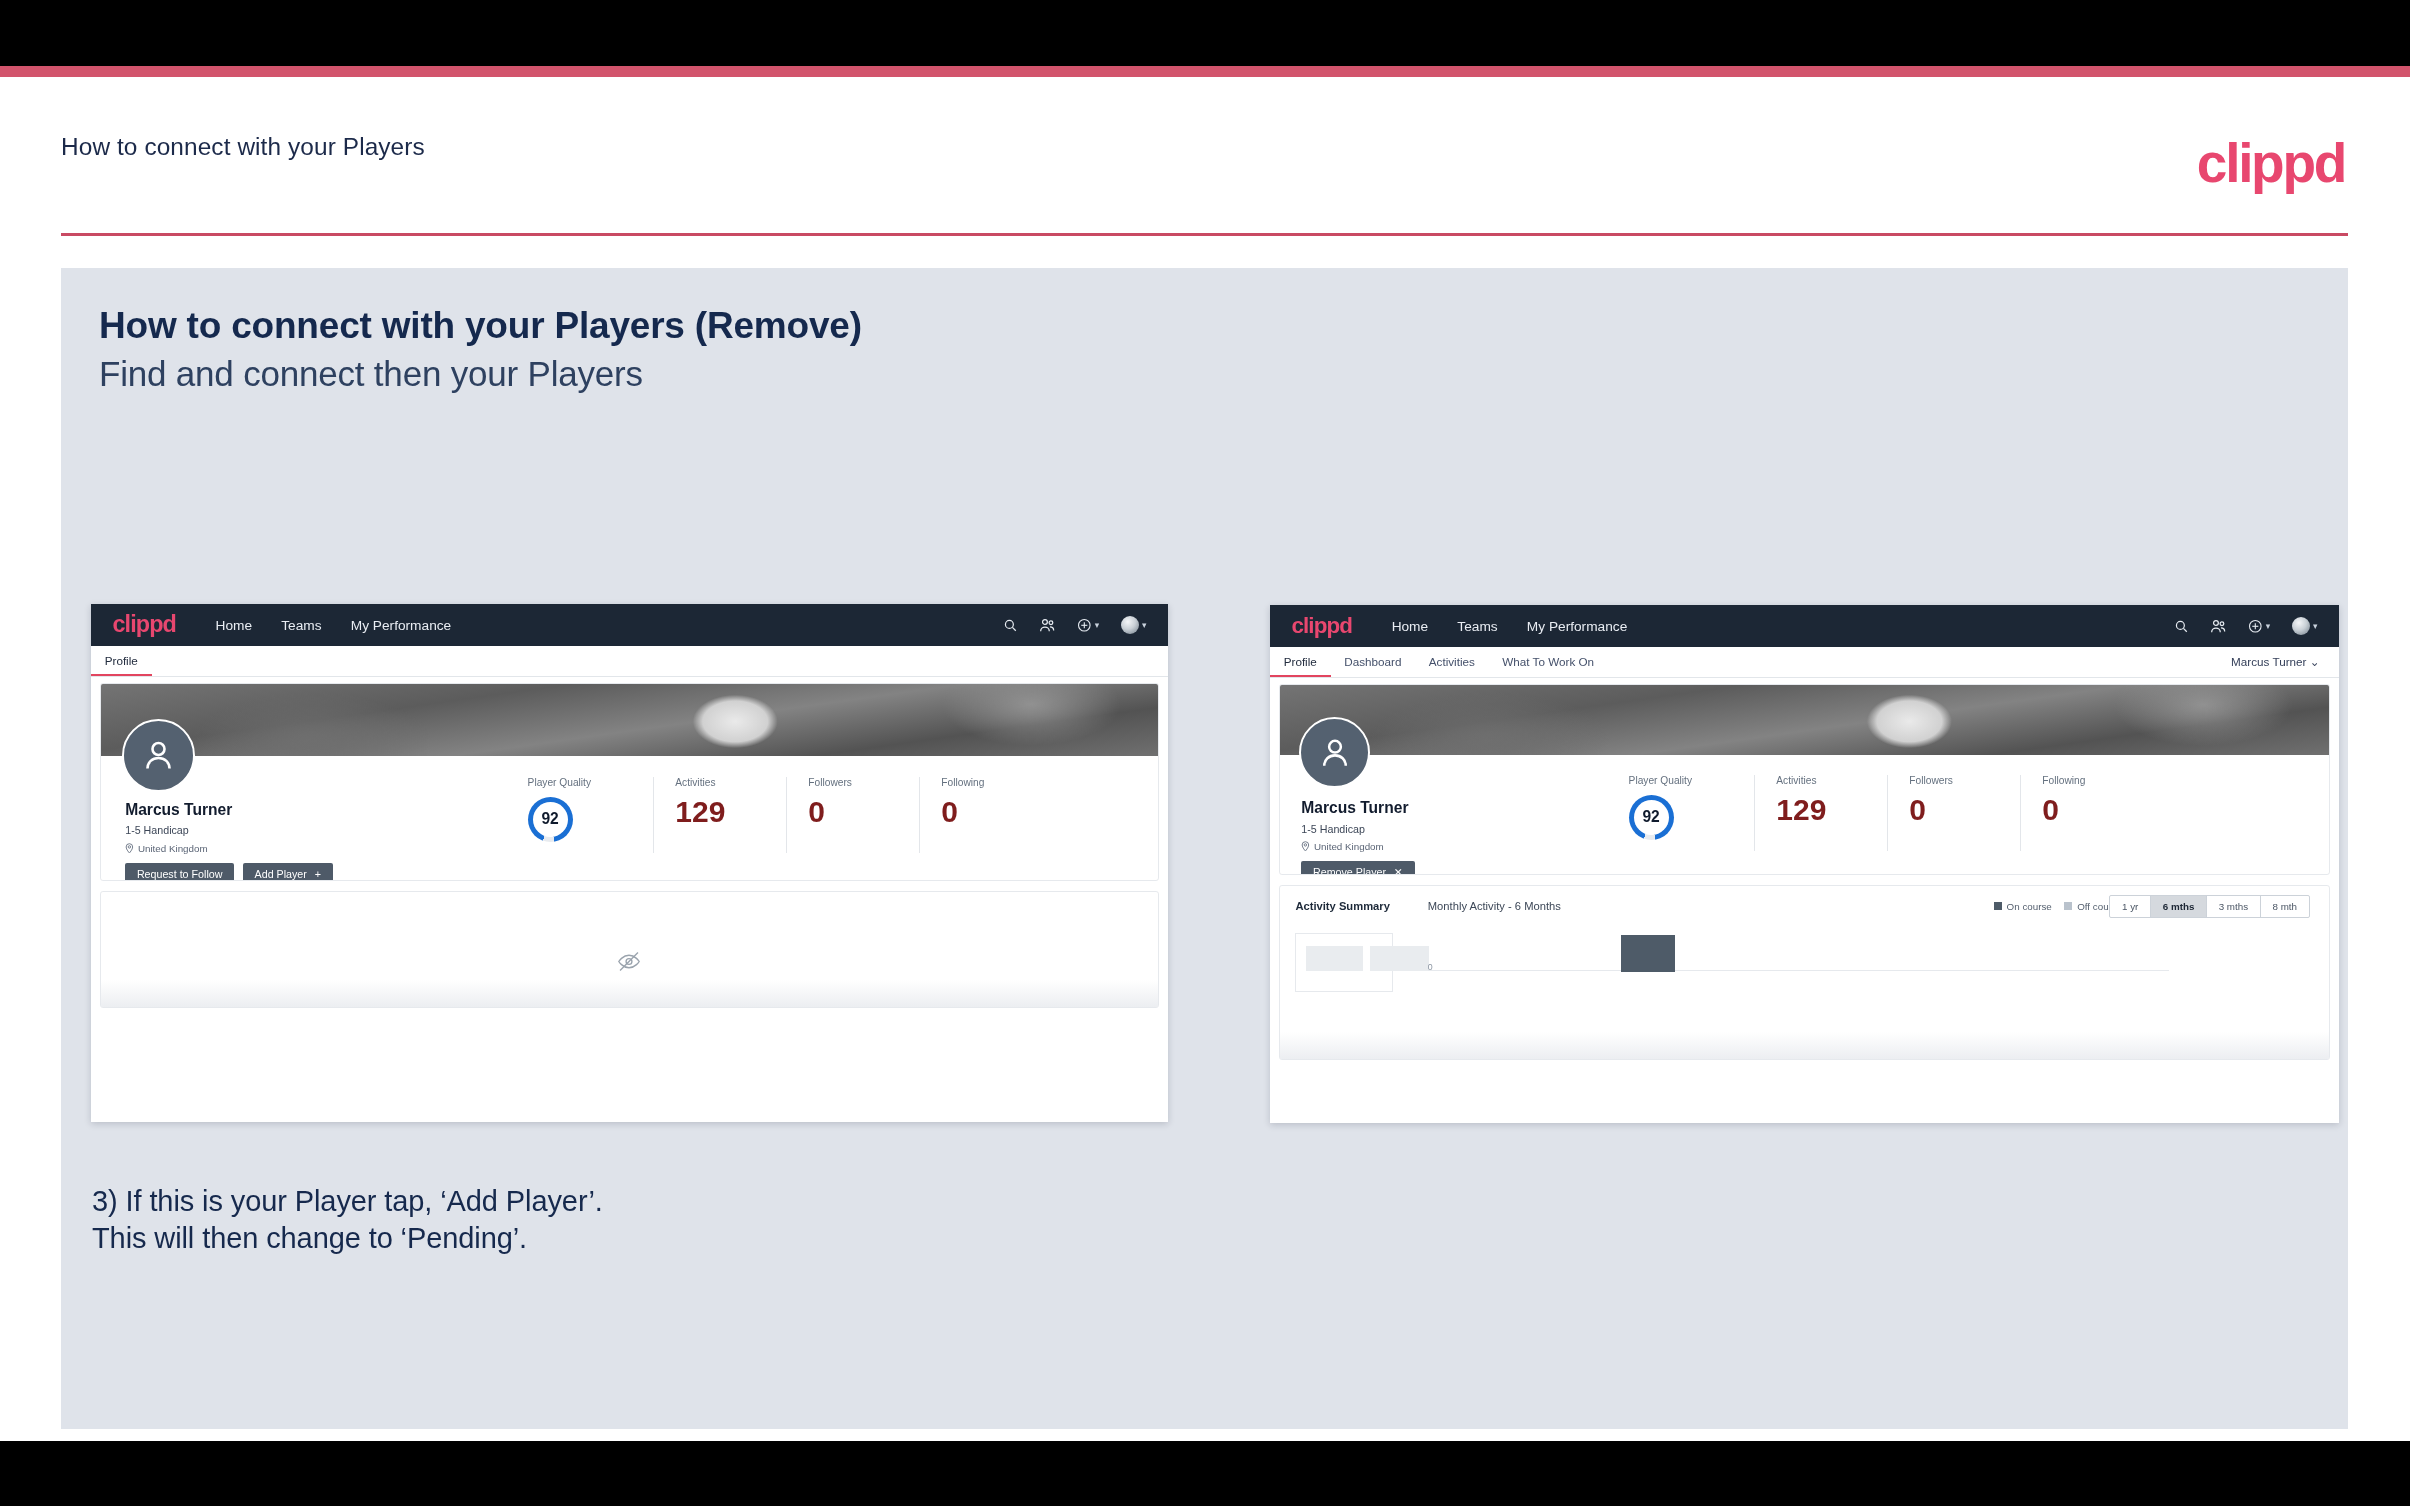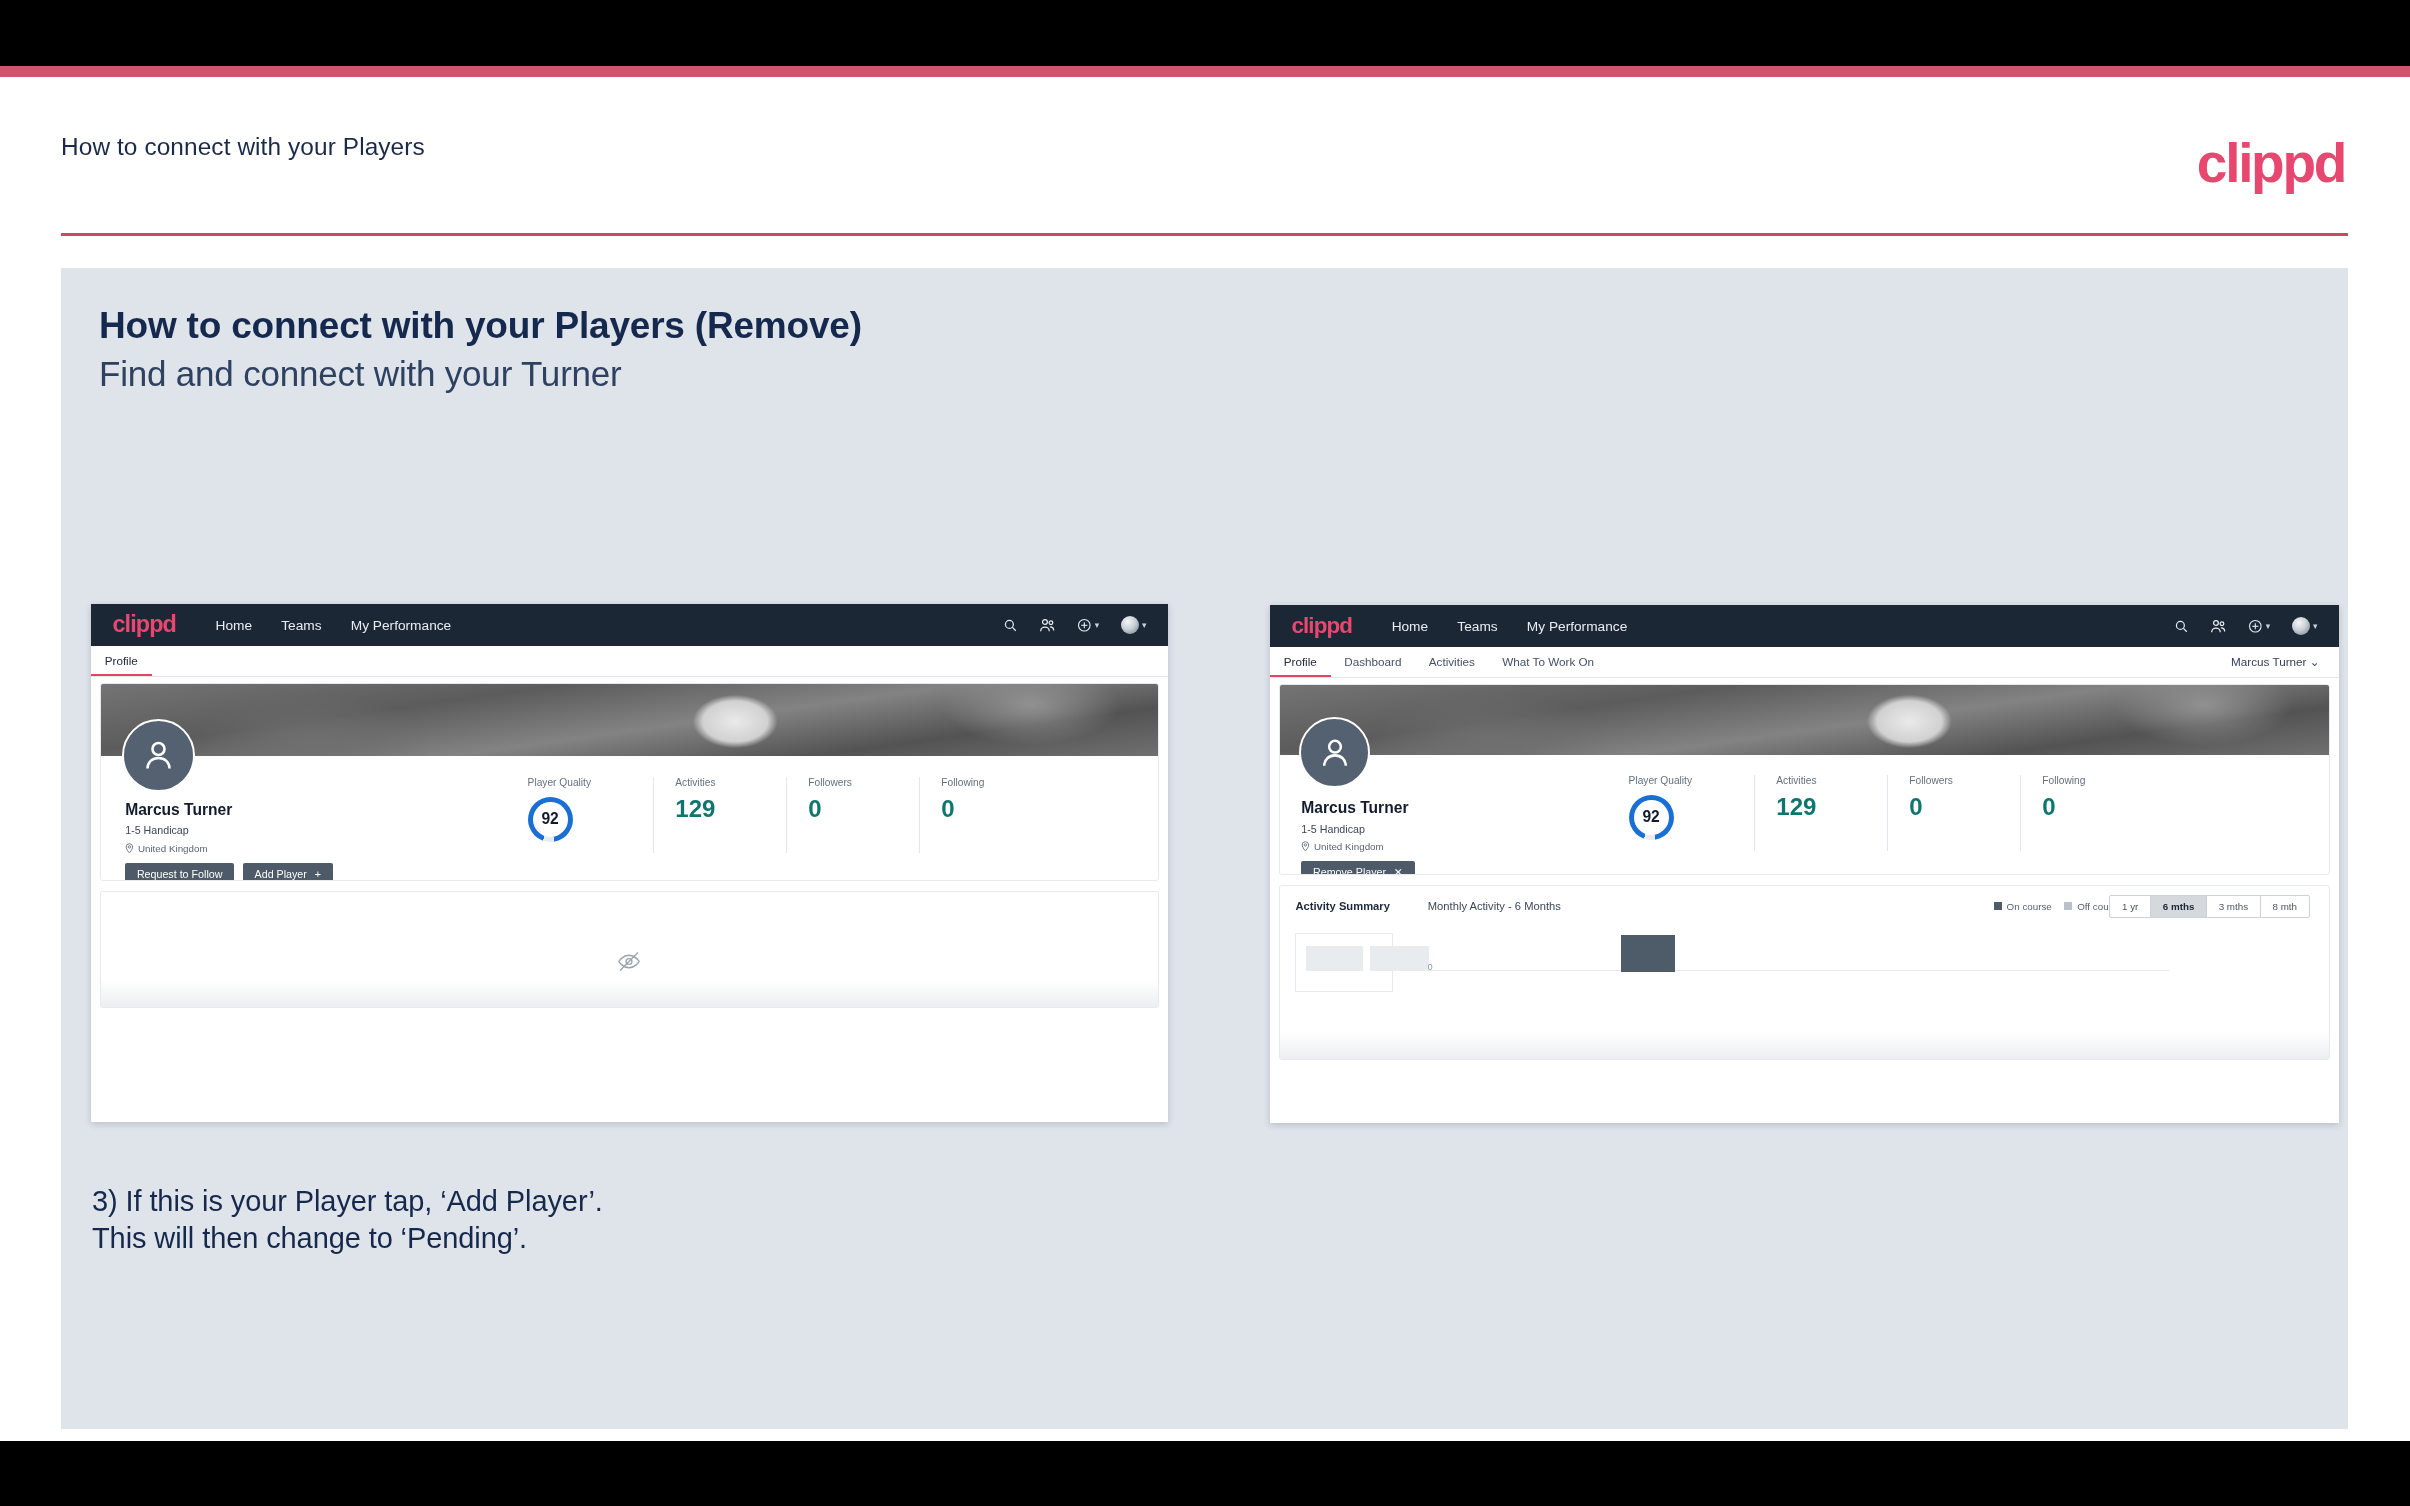--- a/index.html
+++ b/index.html
@@ -153,21 +153,21 @@
   
   .stats { position:absolute; display:flex; }
   .shot-left  .stats { left:419px; top:93px; }
   .shot-right .stats { left:341px; top:90px; }
   .stat {
     padding:0 0 0 21.5px; min-width:133px;
     border-left:1px solid #e3e6ea; height:76px;
   }
   .stat:first-child { border-left:none; padding-left:7.8px; }
   .stat-label { font-size:10.2px; color:#64707f; margin-bottom:8.8px; white-space:nowrap; }
-  .stat-value { font-size:24px; font-weight:700; color:#0f766e; line-height:1; }
+  .stat-value { font-size:30px; font-weight:700; color:#7f1d1d; line-height:1; }
   .ring {
     width:45px; height:45px; border-radius:50%;
     background: conic-gradient(from 200deg, #1a6fd4 0deg, #1a6fd4 330deg, #e8ebef 330deg 360deg);
     display:flex; align-items:center; justify-content:center;
   }
   .ring-in {
     width:35px; height:35px; border-radius:50%; background:#ffffff;
     display:flex; align-items:center; justify-content:center;
     font-size:15.6px; font-weight:700; color:#101b2d;
   }
@@ -243,21 +243,21 @@
 
 <div class="slide">
 
   <div class="slide-kicker">How to connect with your Players</div>
   <div class="brand-logo">clippd</div>
   <div class="header-rule"></div>
 
   <div class="panel">
 
     <div class="panel-title">How to connect with your Players (Remove)</div>
-    <div class="panel-sub">Find and connect with your Turner</div>
+    <div class="panel-sub">Find and connect then your Players</div>
 
     <div class="shot shot-left">
 
       <div class="appbar">
         <div class="appbar-logo">clippd</div>
         <div class="appbar-nav">
           <a>Home</a>
           <a>Teams</a>
           <a>My Performance</a>
         </div>

